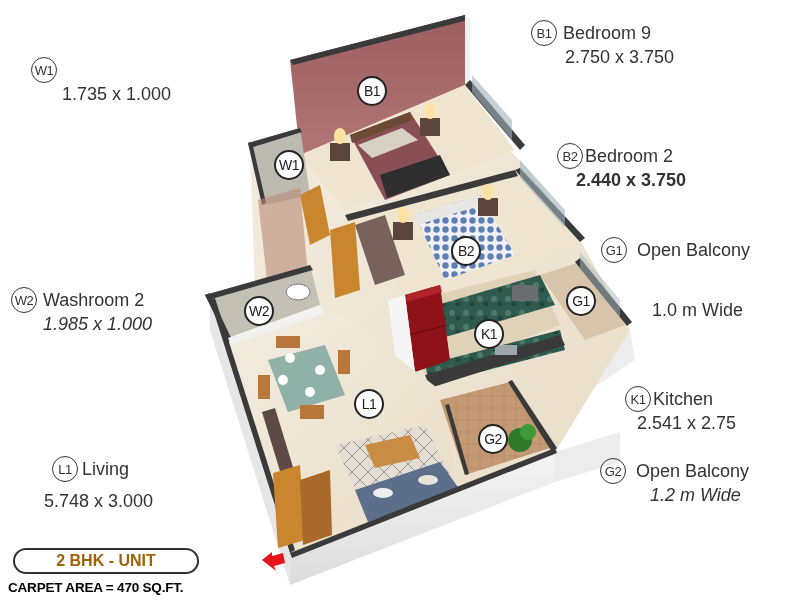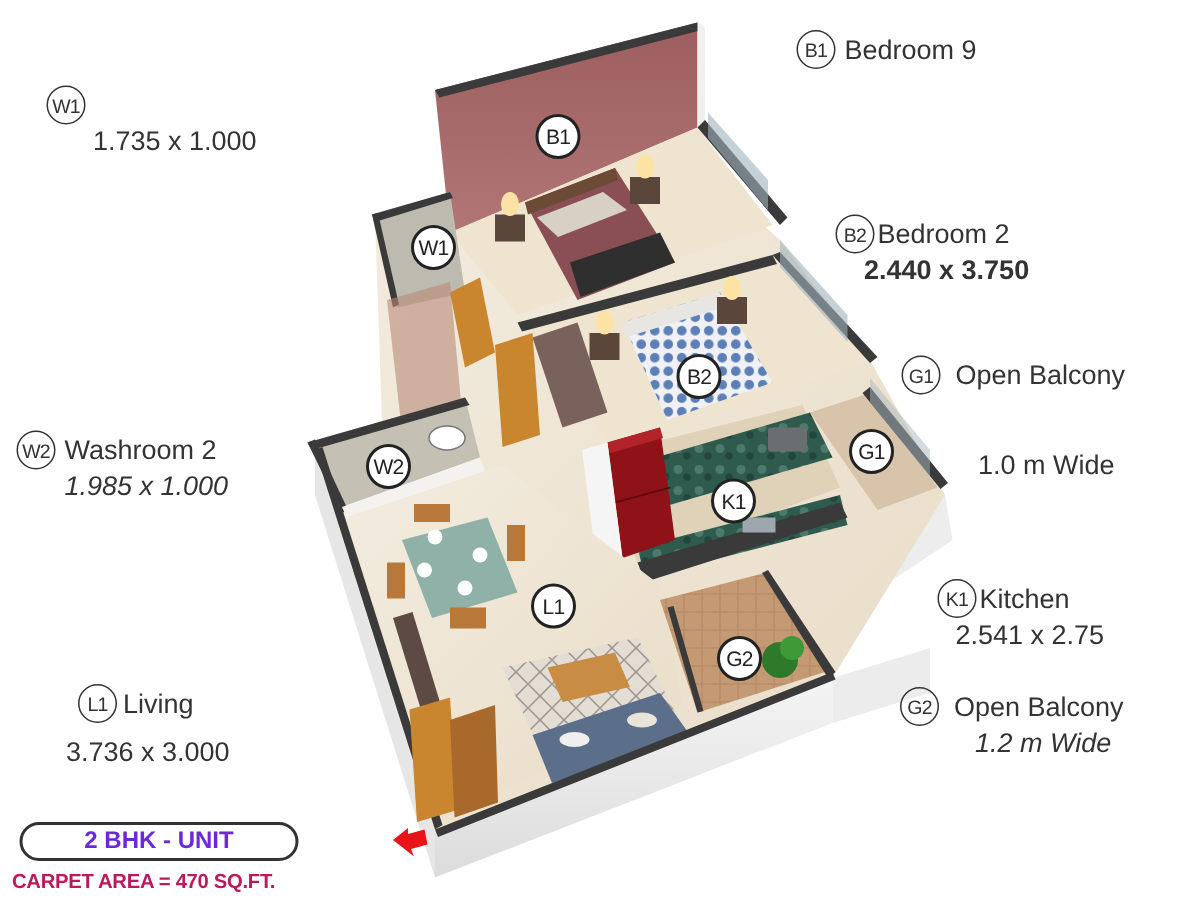--- a/index.html
+++ b/index.html
@@ -26,26 +26,26 @@
   .map-label {
     position: absolute; width: 30px; height: 30px; border-radius: 50%;
     background: #fff; border: 2px solid #222; box-sizing: border-box;
     display: flex; align-items: center; justify-content: center;
     font-size: 14px; color: #222; letter-spacing: -0.5px;
   }
   .unit-box {
     position: absolute; left: 13px; top: 548px; width: 186px; height: 26px;
     border: 2.5px solid #333; border-radius: 13px; box-sizing: border-box;
     display: flex; align-items: center; justify-content: center;
-    font-weight: bold; font-size: 16px; color: #6d28d9;
+    font-weight: bold; font-size: 16px; color: #a16207;
   }
   .carpet {
     position: absolute; left: 8px; top: 580px;
     font-family: "Liberation Sans", sans-serif; font-weight: bold;
-    font-size: 13.5px; color: #be185d; letter-spacing: -0.2px; white-space: nowrap;
+    font-size: 13.5px; color: #000000; letter-spacing: -0.2px; white-space: nowrap;
   }
 </style>
 </head>
 <body>
 
 <svg id="plan" width="800" height="600" viewBox="0 0 800 600">
   <defs>
     <linearGradient id="accentWall" x1="0" y1="0" x2="0" y2="1">
       <stop offset="0" stop-color="#9c5e5e"></stop>
       <stop offset="1" stop-color="#b27676"></stop>
@@ -230,20 +230,21 @@
     <span class="code-circle">W1</span>
   </div>
   <div class="dim" style="padding-left:31px;">1.735 x 1.000</div>
 </div>
 
 <div class="legend" style="left:531px;top:20px;">
   <div class="title-row">
     <span class="code-circle">B1</span>
     <span>Bedroom 9</span>
   </div>
+  <div class="dim" style="padding-left:34px;">2.750 x 3.750</div>
 </div>
 
 <div class="legend" style="left:557px;top:143px;">
   <div class="title-row">
     <span class="code-circle" style="margin-right:2px;">B2</span>
     <span>Bedroom 2</span>
   </div>
   <div class="dim" style="padding-left:19px;font-weight:bold;">2.440 x 3.750</div>
 </div>
 
@@ -277,17 +278,17 @@
     <span>Open Balcony</span>
   </div>
   <div class="dim" style="padding-left:50px;font-style:italic;">1.2 m Wide</div>
 </div>
 
 <div class="legend" style="left:52px;top:456px;">
   <div class="title-row">
     <span class="code-circle" style="margin-right:4px;">L1</span>
     <span>Living</span>
   </div>
-  <div class="dim" style="padding-left:-8px;margin-left:-8px;margin-top:8px;">3.736 x 3.000</div>
+  <div class="dim" style="padding-left:-8px;margin-left:-8px;margin-top:8px;">5.748 x 3.000</div>
 </div>
 
 <div class="unit-box">2 BHK - UNIT</div>
 <div class="carpet">CARPET AREA = 470 SQ.FT.</div>
 
 </body></html>

